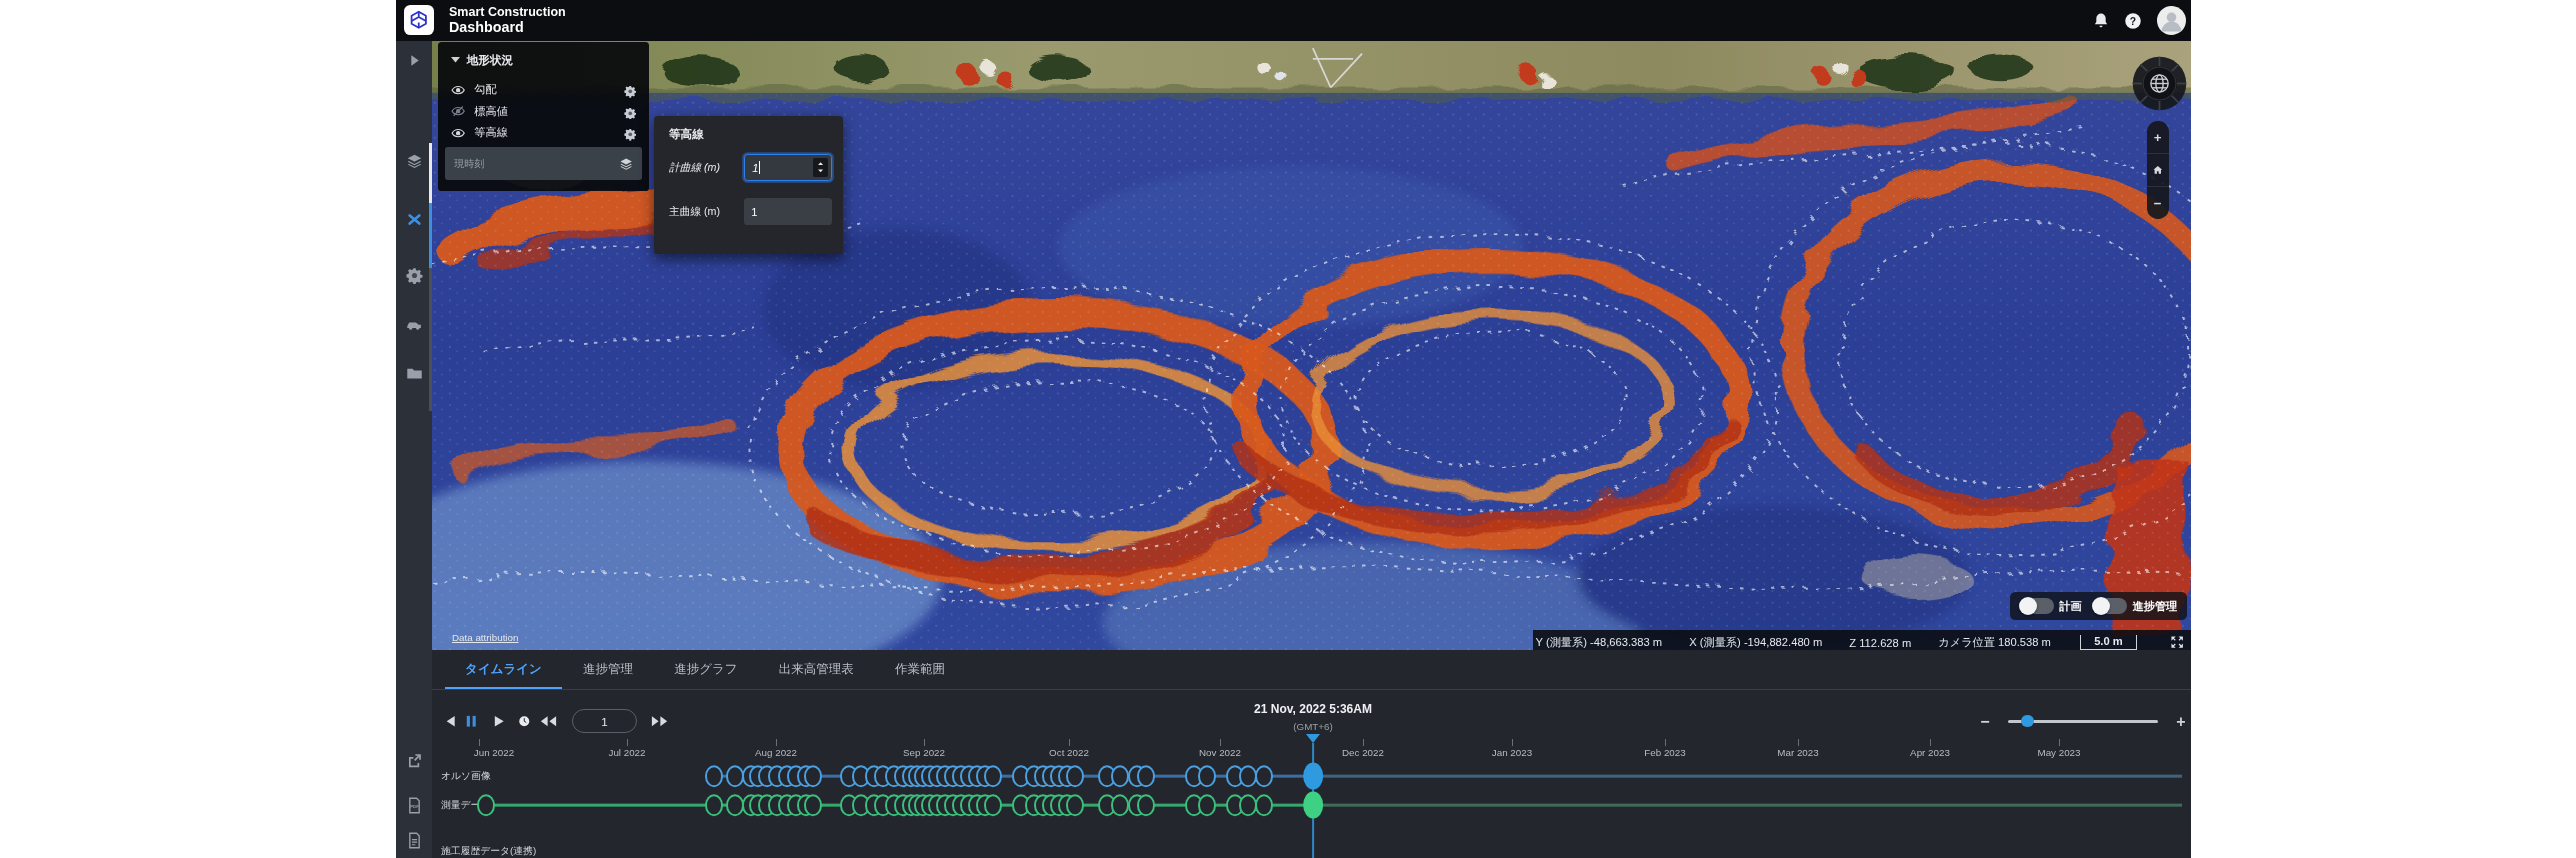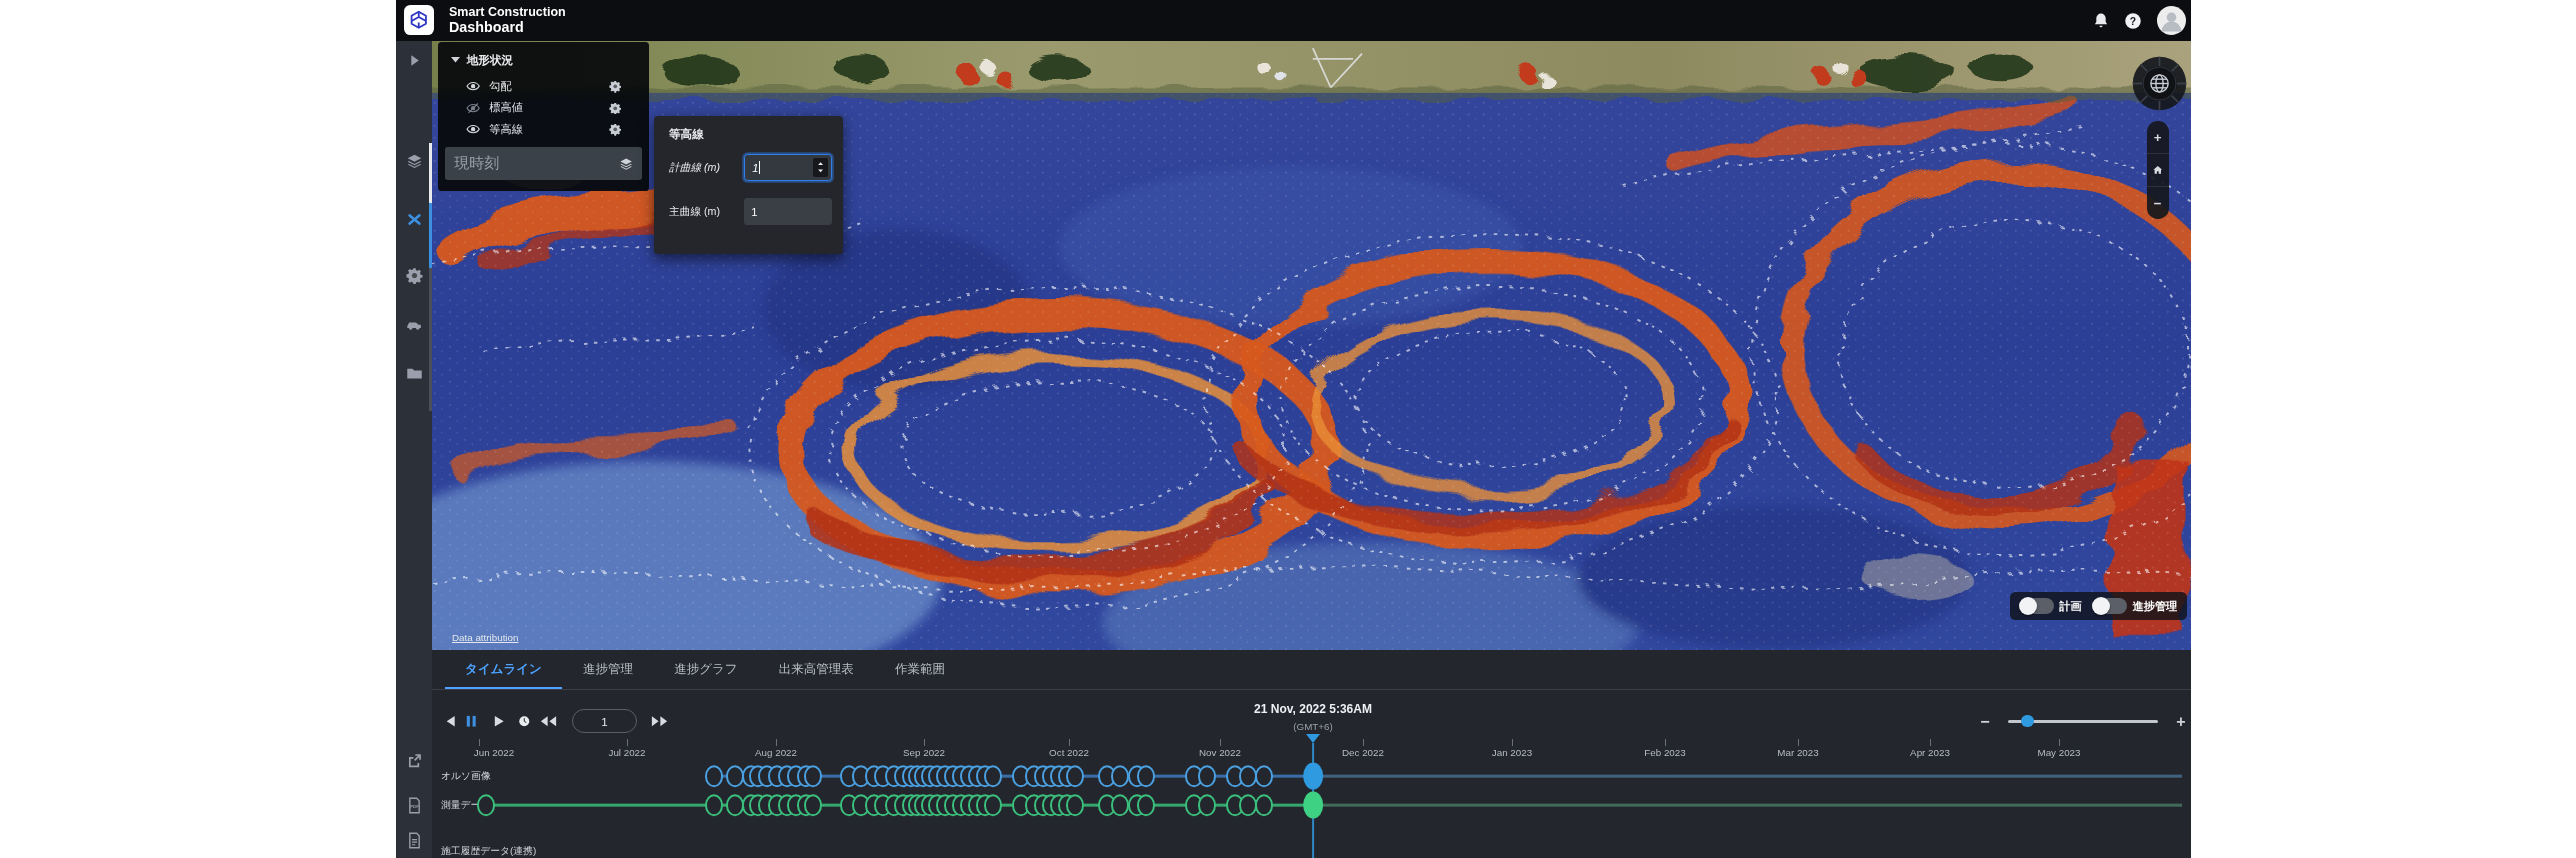--- a/index.html
+++ b/index.html
@@ -37,29 +37,29 @@
   .toggle .knob{position:absolute;left:-0.9px;top:-0.9px;width:18px;height:18px;border-radius:50%;background:#f2f3f5;box-shadow:0 0.9px 1.8px rgba(0,0,0,.5);}
   .toggle .tlabel{font-size:11.2px;font-weight:bold;color:#fff;white-space:nowrap;}
   .statusbar{position:absolute;left:1101px;right:0;top:589px;height:25px;background:rgba(10,12,16,0.88);z-index:6;display:flex;align-items:center;justify-content:flex-end;gap:27px;padding-right:7.2px;color:#e6e9ed;font-size:11.2px;white-space:nowrap;}
   .statusbar .scale{border:0.9px solid #cfd3d8;border-top:none;padding:0 13.4px 1.8px;margin-left:1.8px;font-weight:bold;}
   .statusbar .fs{width:14.3px;height:14.3px;color:#dfe3e8;margin-left:5.4px;cursor:pointer;}
   .statusbar .fs svg{width:100%;height:100%;}
   
   .layer-panel{position:absolute;left:42px;top:42px;width:211px;height:149px;background:rgba(9,10,13,0.94);border-radius:3.6px;z-index:50;color:#e8eaed;}
   .lp-head{display:flex;align-items:center;gap:7.2px;padding:10.7px 12.5px 8px;font-size:11.6px;font-weight:bold;}
   .lp-head .caret{width:9px;height:5.4px;color:#cfd3d8;}
-  .lp-row{height:21.5px;display:flex;align-items:center;padding:0 28px;font-family:Liberation Mono, monospace;}
+  .lp-row{height:21.5px;display:flex;align-items:flex-end;padding:0 13px;}
   .lp-row .vis{width:14.3px;height:14.3px;color:#d6dadf;cursor:pointer;}
   .lp-row .vis.off{color:#7a808a;}
   .lp-row .vis svg{width:100%;height:100%;}
   .lp-row .lbl{flex:1;margin-left:9px;font-size:11.2px;}
   .lp-row .gear{width:12.5px;height:12.5px;color:#c9ced6;cursor:pointer;}
   .lp-row .gear svg{width:100%;height:100%;}
   .lp-time{margin:7.2px 7.2px 0;height:33px;background:#3b4149;border-radius:2.7px;display:flex;align-items:center;padding:0 9px;}
-  .lp-time .tl{flex:1;color:#9aa1ab;font-size:15px;}
+  .lp-time .tl{flex:1;color:#9aa1ab;font-size:10px;}
   .lp-time .stack{width:14.3px;height:14.3px;color:#cfd3d8;cursor:pointer;}
   .lp-time .stack svg{width:100%;height:100%;}
   
   .popup{position:absolute;left:258px;top:116px;width:189px;height:138px;background:#24262c;border-radius:3.6px;box-shadow:0 4.5px 14.3px rgba(0,0,0,0.55);z-index:60;color:#e8eaed;}
   .pp-title{position:absolute;left:15px;top:10.7px;font-size:11.6px;font-weight:bold;}
   .pp-row{position:absolute;left:0;width:100%;height:27px;}
   .pp-row .plabel{position:absolute;left:15px;top:50%;transform:translateY(-50%);font-size:10.7px;}
   .pp-input{position:absolute;left:90px;top:0;width:88px;height:27px;border-radius:3.6px;background:#3a3e45;display:flex;align-items:center;padding-left:7.2px;font-size:11.2px;color:#fff;}
   .pp-input.focused{border:1.8px solid #2f80ed;box-shadow:0 0 0 1.8px rgba(47,128,237,0.45);background:#34383f;}
   .pp-input .caret{display:inline-block;width:0.9px;height:12.5px;background:#fff;margin-left:0.9px;}
@@ -328,20 +328,30 @@
           <div class="tlabel">計画</div>
         </div>
         <div class="toggle">
           <div class="track">
             <div class="knob"></div>
           </div>
           <div class="tlabel">進捗管理</div>
         </div>
       </div>
 
+    <div class="statusbar">
+      <span>Y (測量系) -48,663.383 m</span>
+        <span>X (測量系) -194,882.480 m</span>
+        <span>Z 112.628 m</span>
+        <span>カメラ位置 180.538 m</span>
+        <span class="scale">5.0 m</span>
+      <span class="fs"><svg viewBox="0 0 20 20" fill="currentColor">
+            <path d="M2 2h6L5.6 4.4 8 6.8 6.8 8 4.4 5.6 2 8zM18 2v6l-2.4-2.4L13.2 8 12 6.8l2.4-2.4L12 2zM2 18v-6l2.4 2.4L6.8 12 8 13.2l-2.4 2.4L8 18zM18 18h-6l2.4-2.4L12 13.2l1.2-1.2 2.4 2.4 2.4-2.4z"></path>
+          </svg></span>
+    </div>
   </div>
 
   <div class="layer-panel">
     <div class="lp-head">
       <svg class="caret" viewBox="0 0 10 6" fill="currentColor">
           <path d="M0 0h10L5 6z"></path>
         </svg>
       <span>地形状況</span>
     </div>
     <div id="lp-items">

